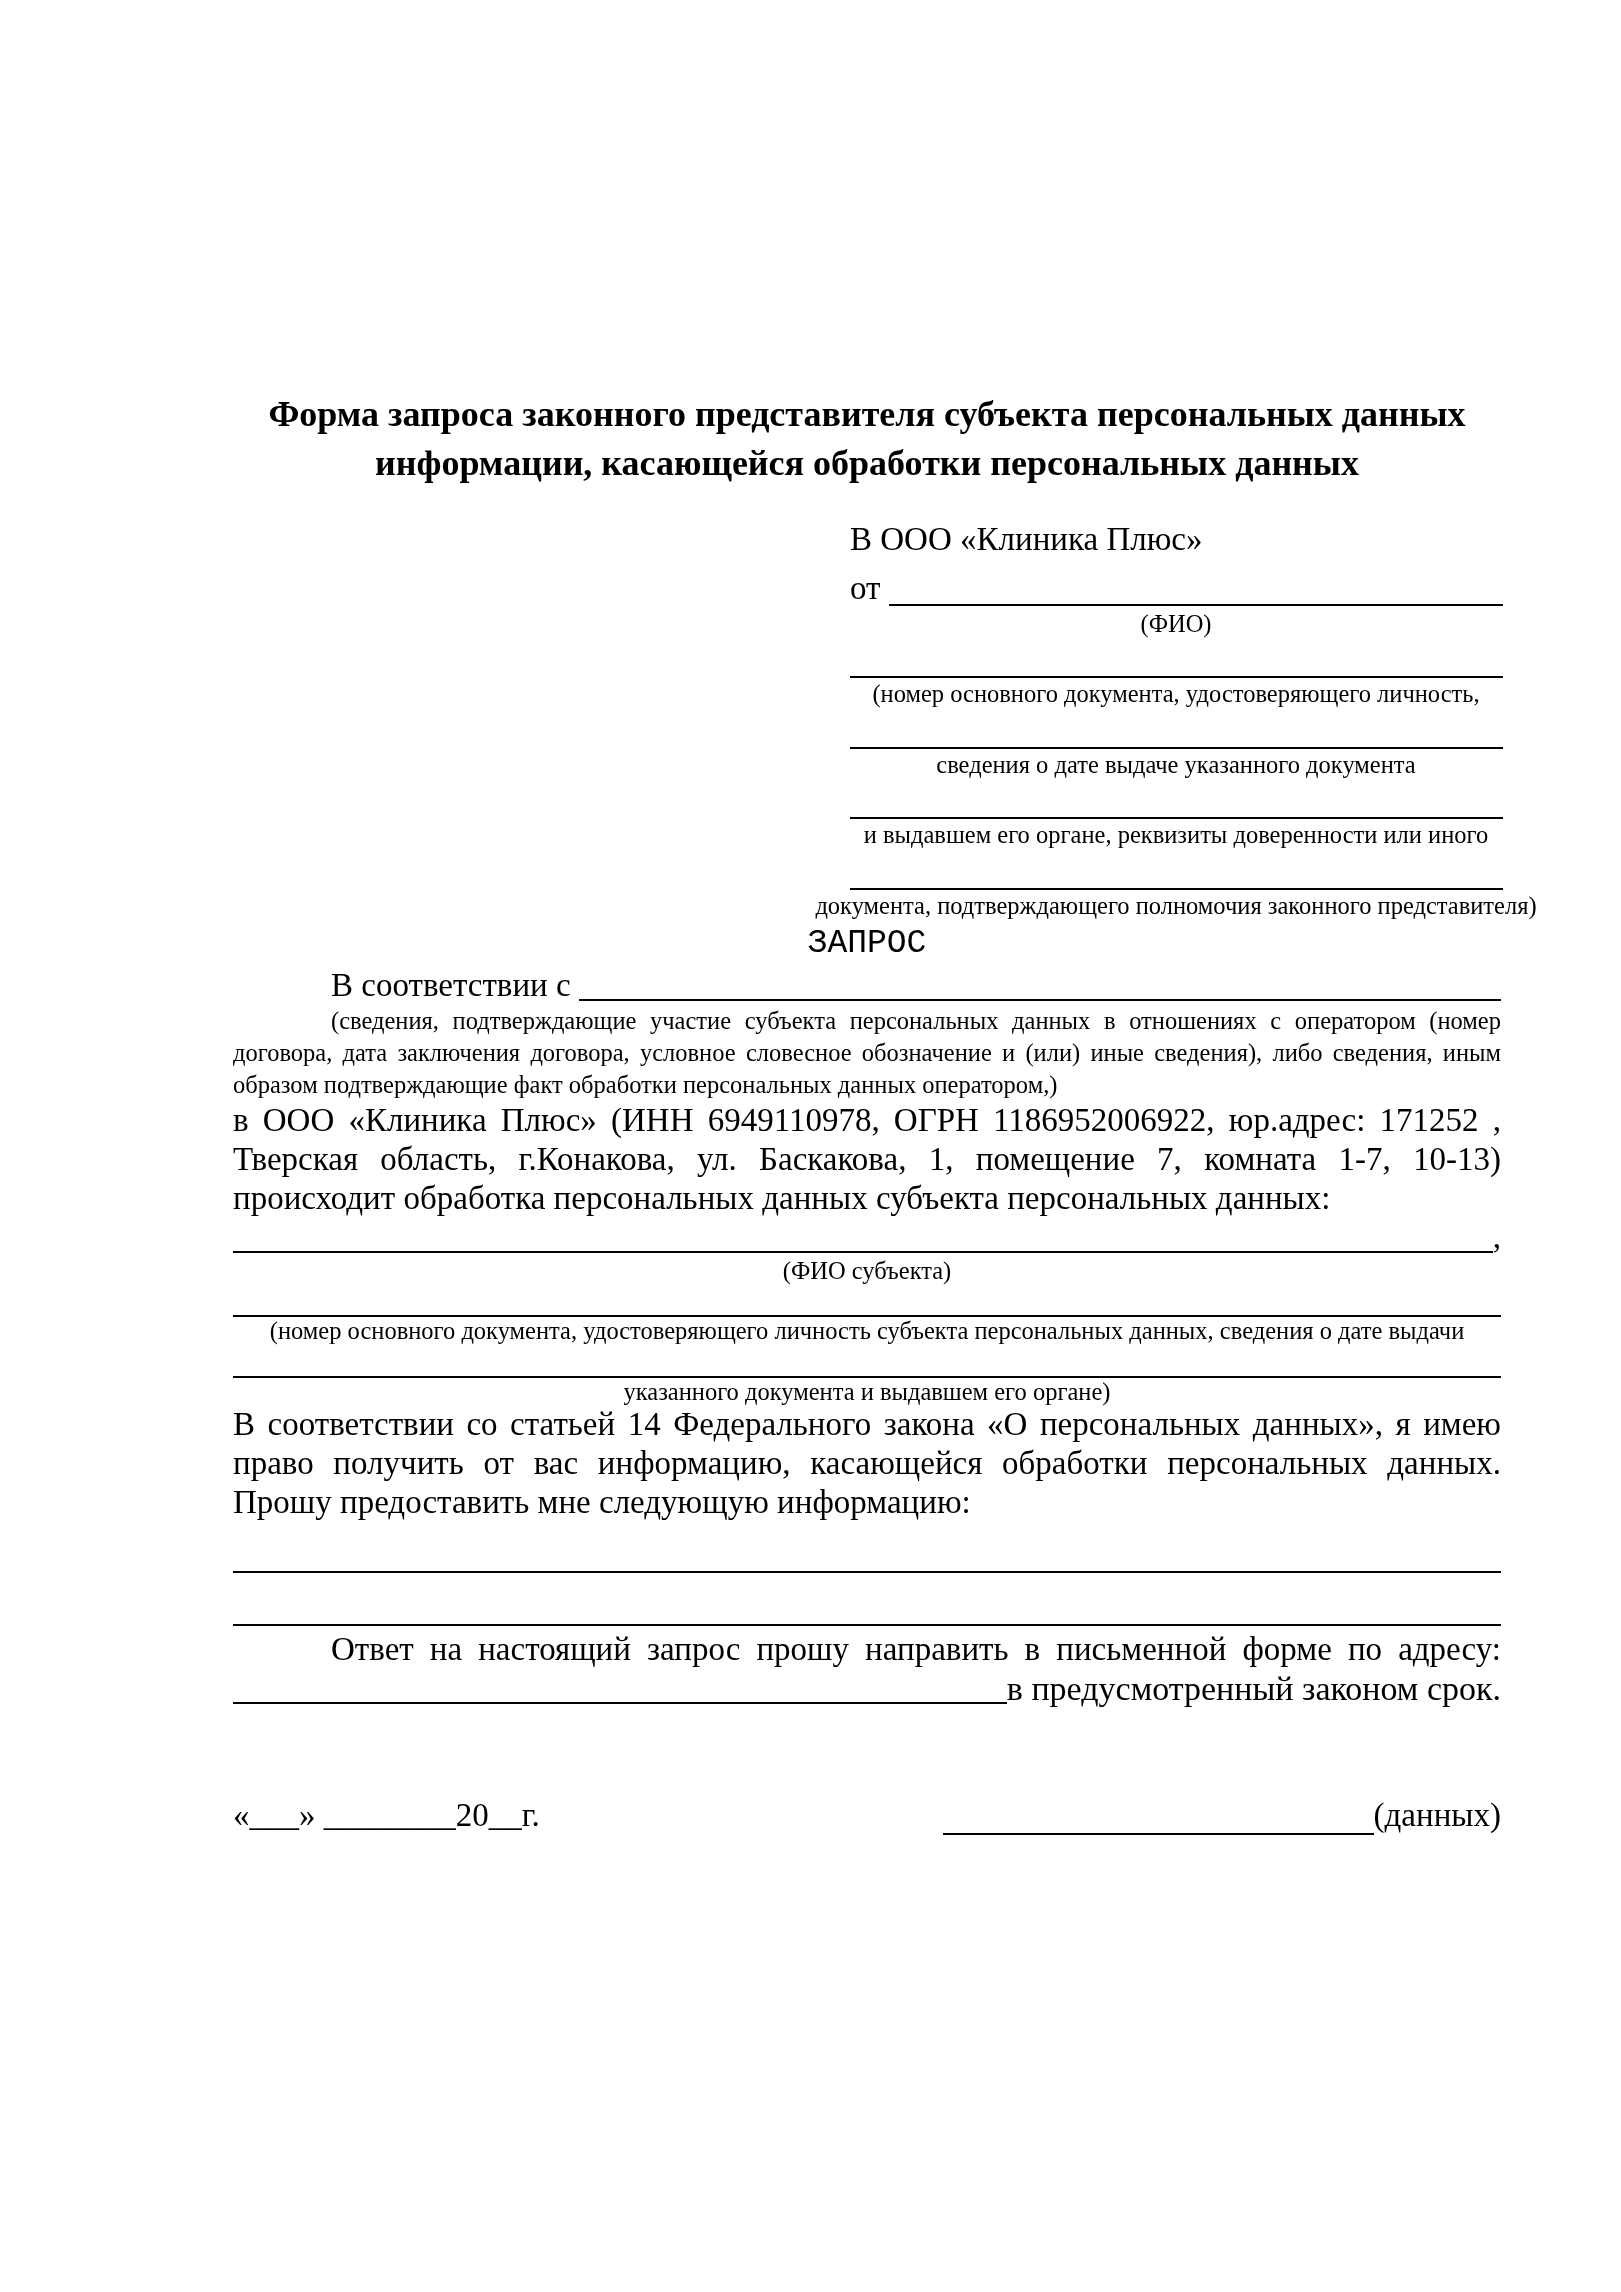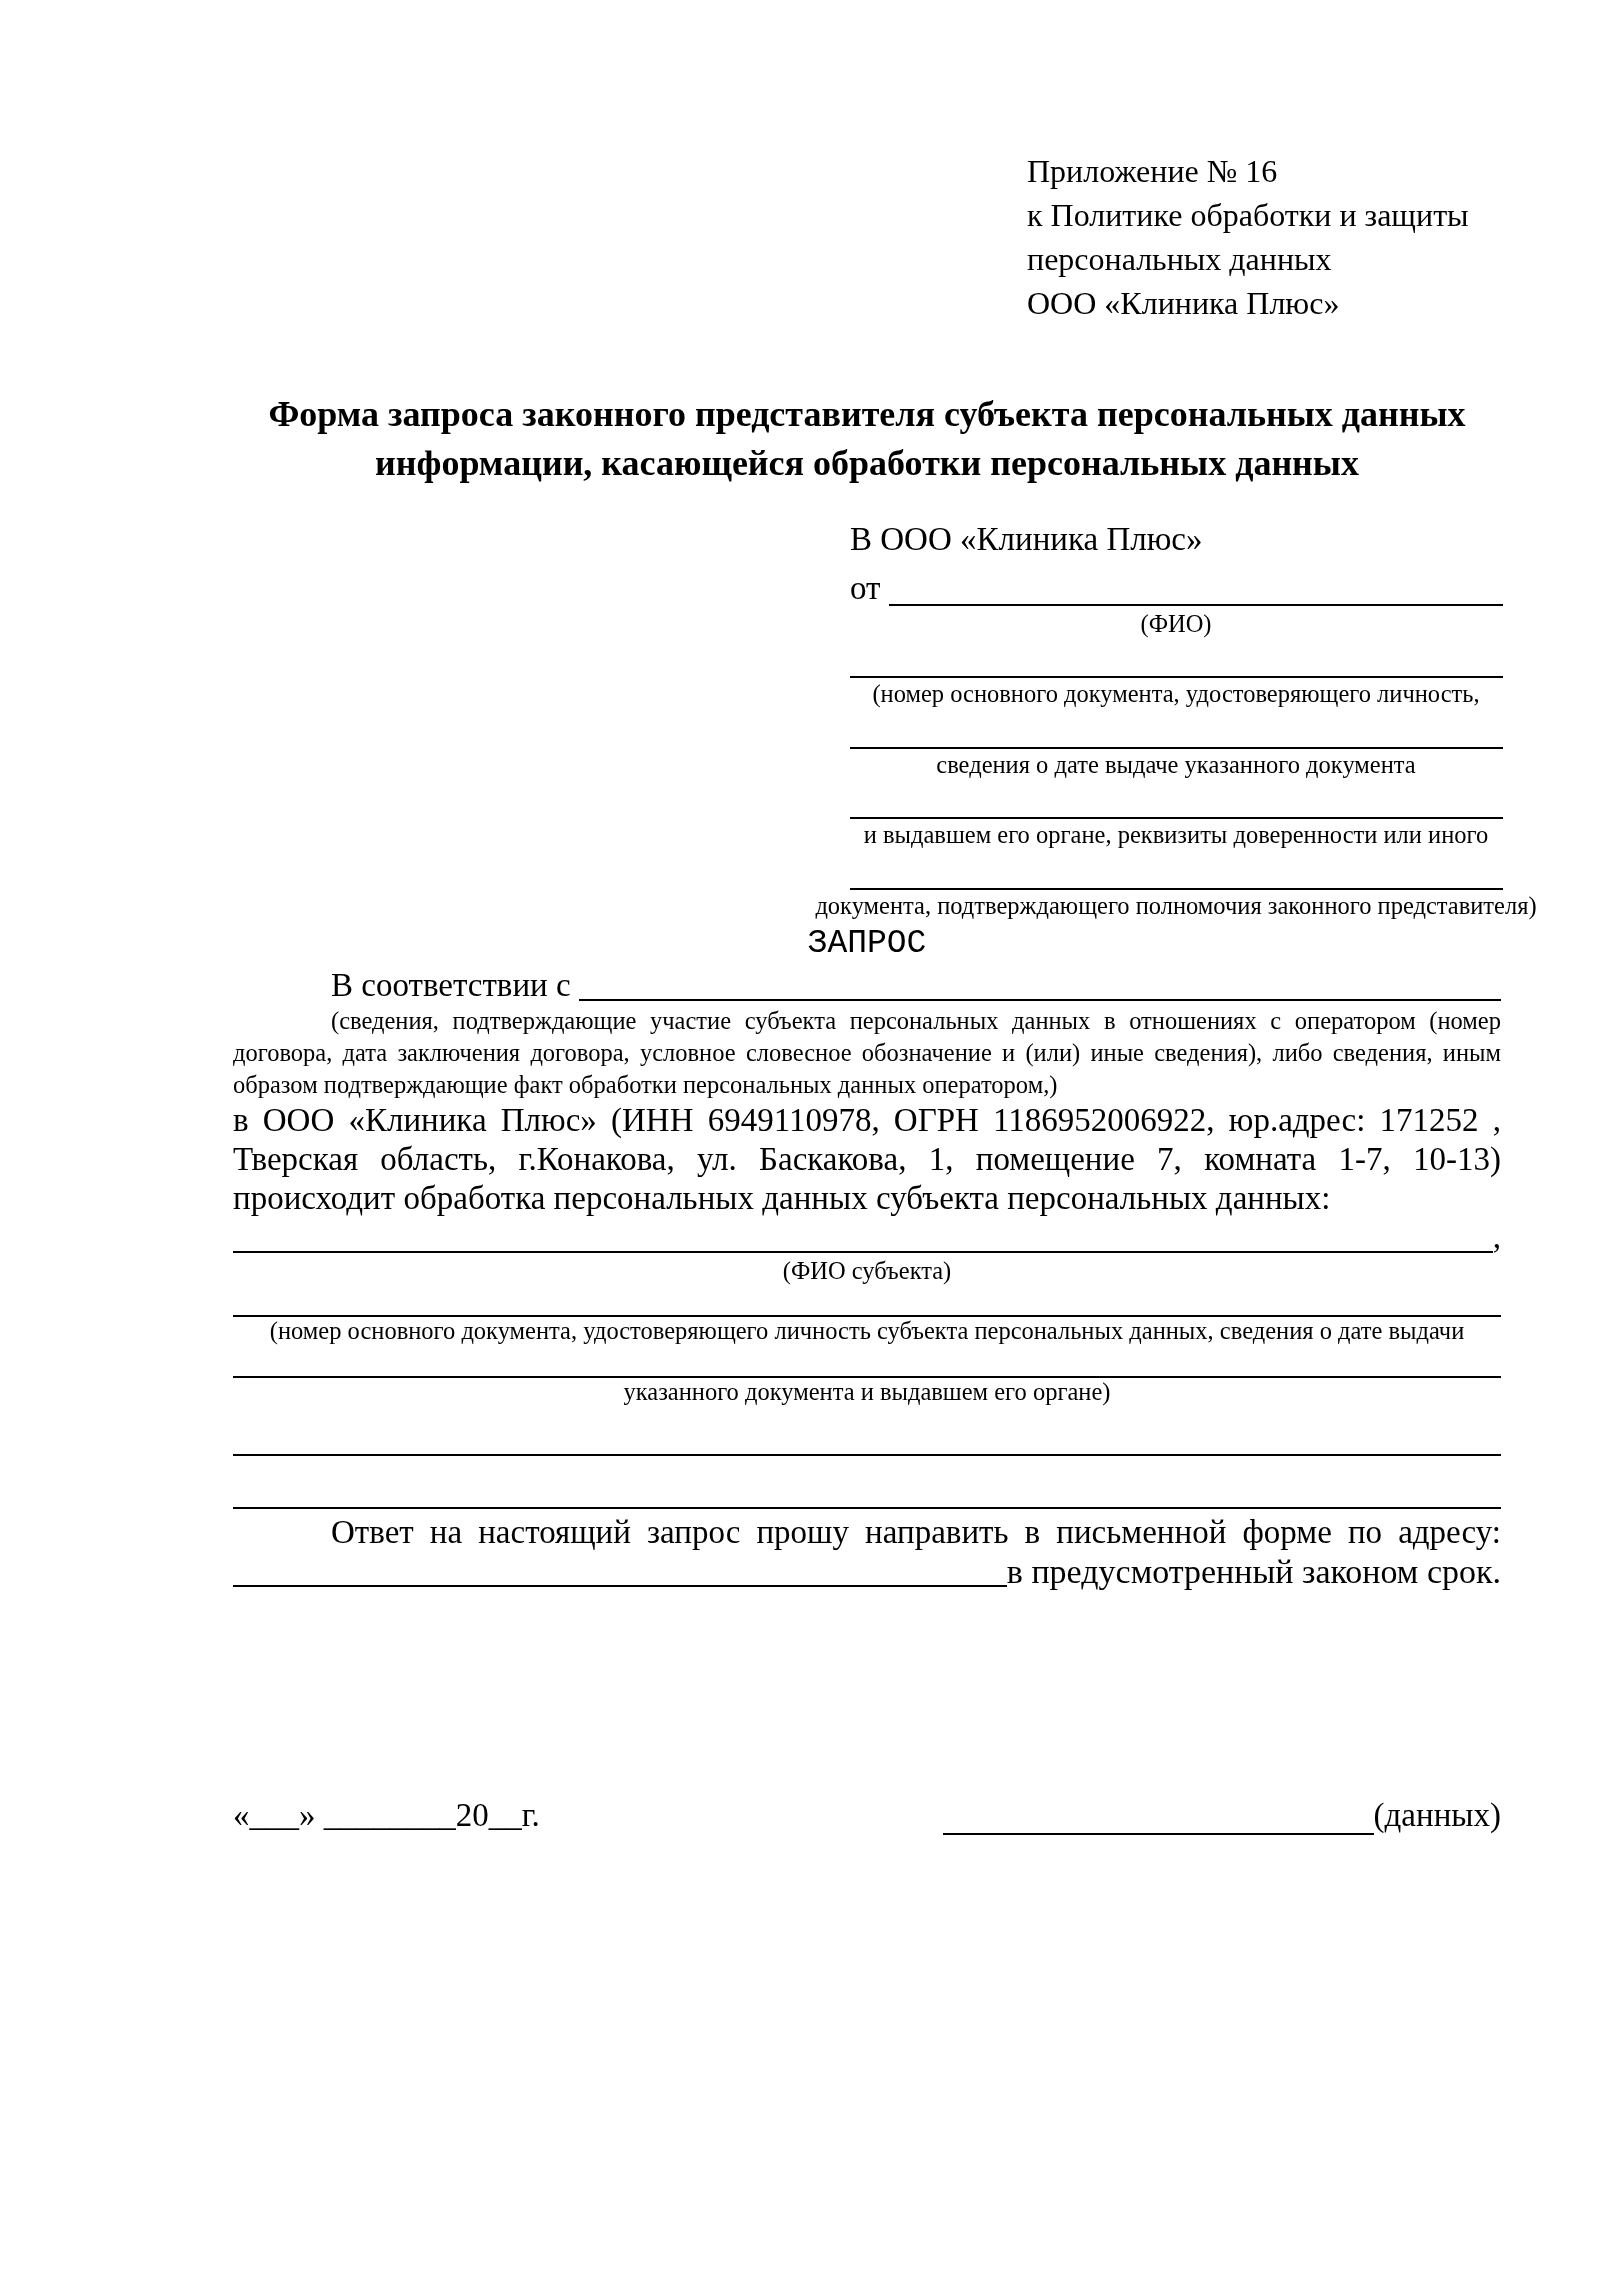--- a/index.html
+++ b/index.html
@@ -120,26 +120,20 @@
     border-bottom: 2.9px solid #000000;
     height: 35px;
   }
   .sig-caption { white-space: nowrap; }
 </style>
 </head>
 <body>
 
 <div class="page">
 
-  <div class="header-note">
-    <div>Приложение № 16</div>
-    <div>к Политике обработки и защиты</div>
-    <div>персональных данных</div>
-    <div>ООО «Клиника Плюс»</div>
-  </div>
 
   <div class="doc-title">Форма запроса законного представителя субъекта персональных данных информации, касающейся обработки персональных данных</div>
 
   <div class="addressee">
     <div class="addr-to">В ООО «Клиника Плюс»</div>
     <div class="addr-from">
       <span class="addr-from-label">от </span>
       <span class="fill"></span>
     </div>
     <div class="addr-caption">(ФИО)</div>
@@ -174,20 +168,21 @@
       <span>,</span>
     </div>
     <div class="cap-center">(ФИО субъекта)</div>
 
     <div class="wide-blank"></div>
     <div class="cap-center">(номер основного документа, удостоверяющего личность субъекта персональных данных, сведения о дате выдачи</div>
 
     <div class="wide-blank"></div>
     <div class="cap-center">указанного документа и выдавшем его органе)</div>
 
+    <div class="body-par law-par">В соответствии со статьей 14 Федерального закона «О персональных данных», я имею право получить от вас информацию, касающейся обработки персональных данных. Прошу предоставить мне следующую информацию:</div>
 
     <div class="info-blank-1"></div>
     <div class="info-blank-2"></div>
 
     <div class="reply-1">Ответ на настоящий запрос прошу направить в письменной форме по адресу:</div>
     <div class="reply-2">
       <span class="fill"></span>
       <span class="reply-suffix">в предусмотренный законом срок.</span>
     </div>
   </div>

